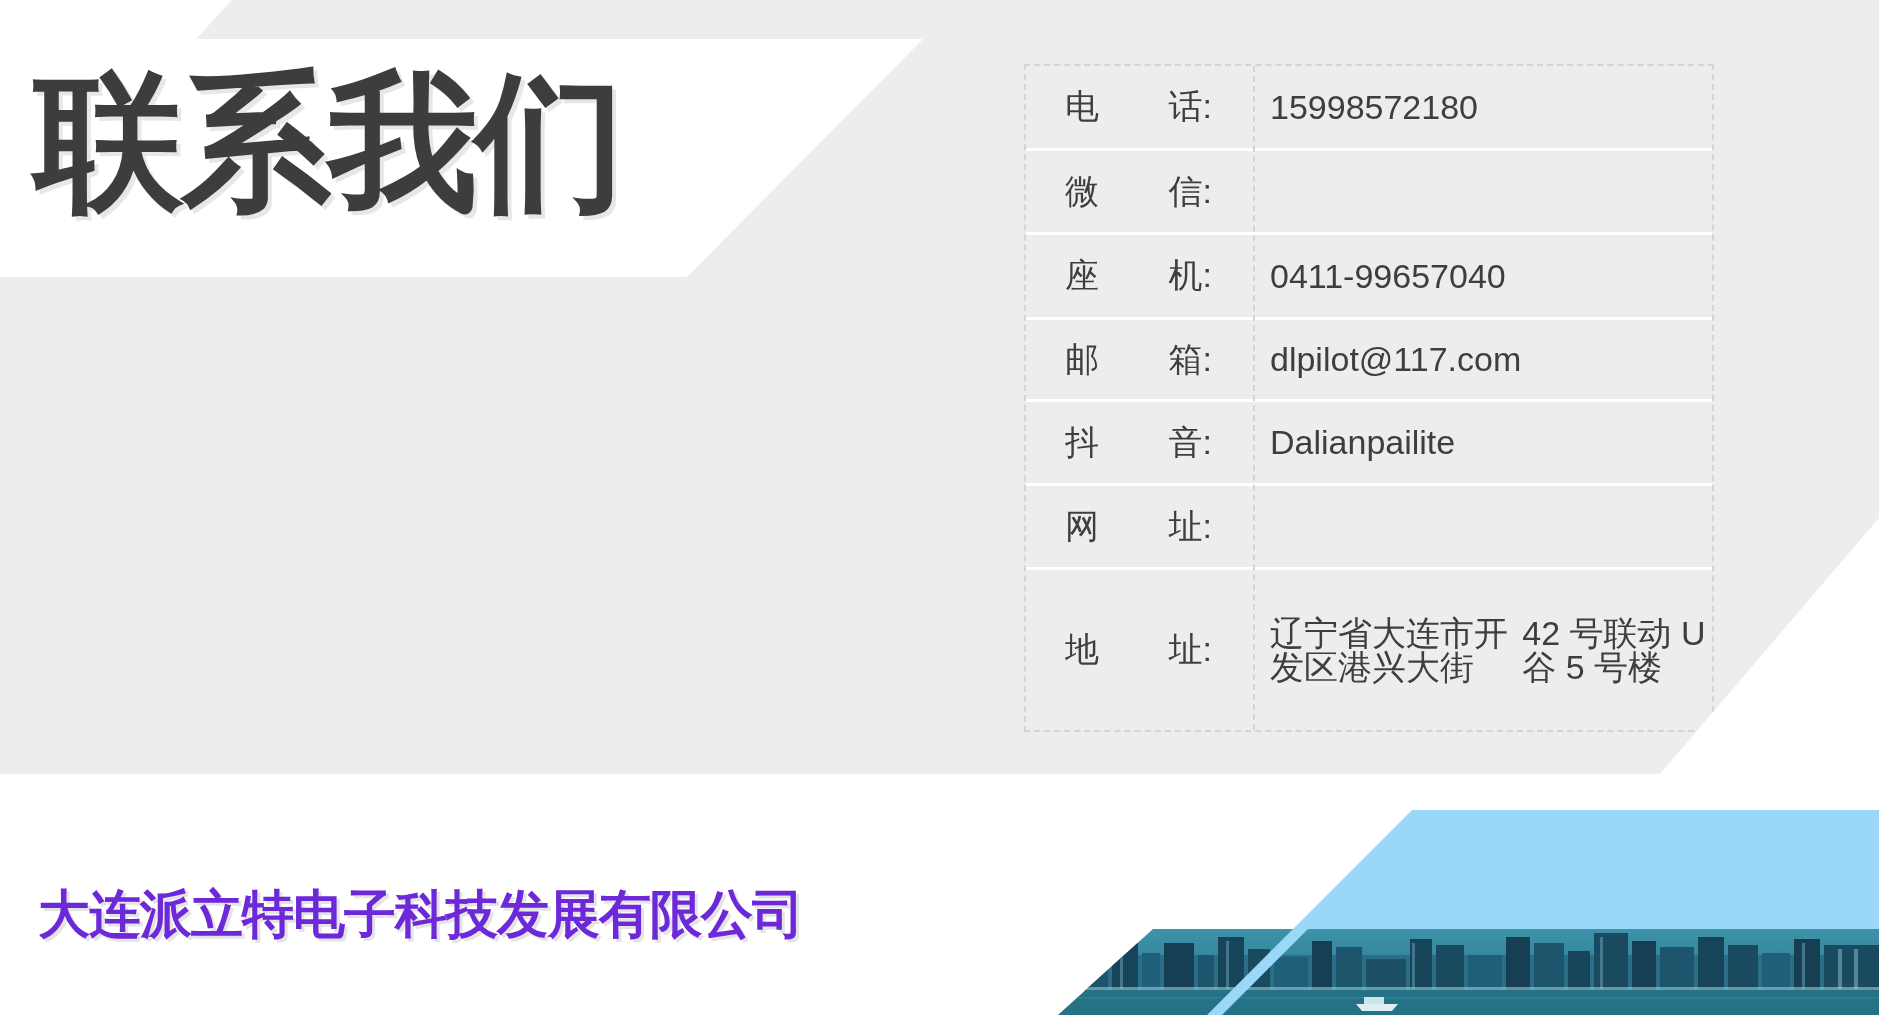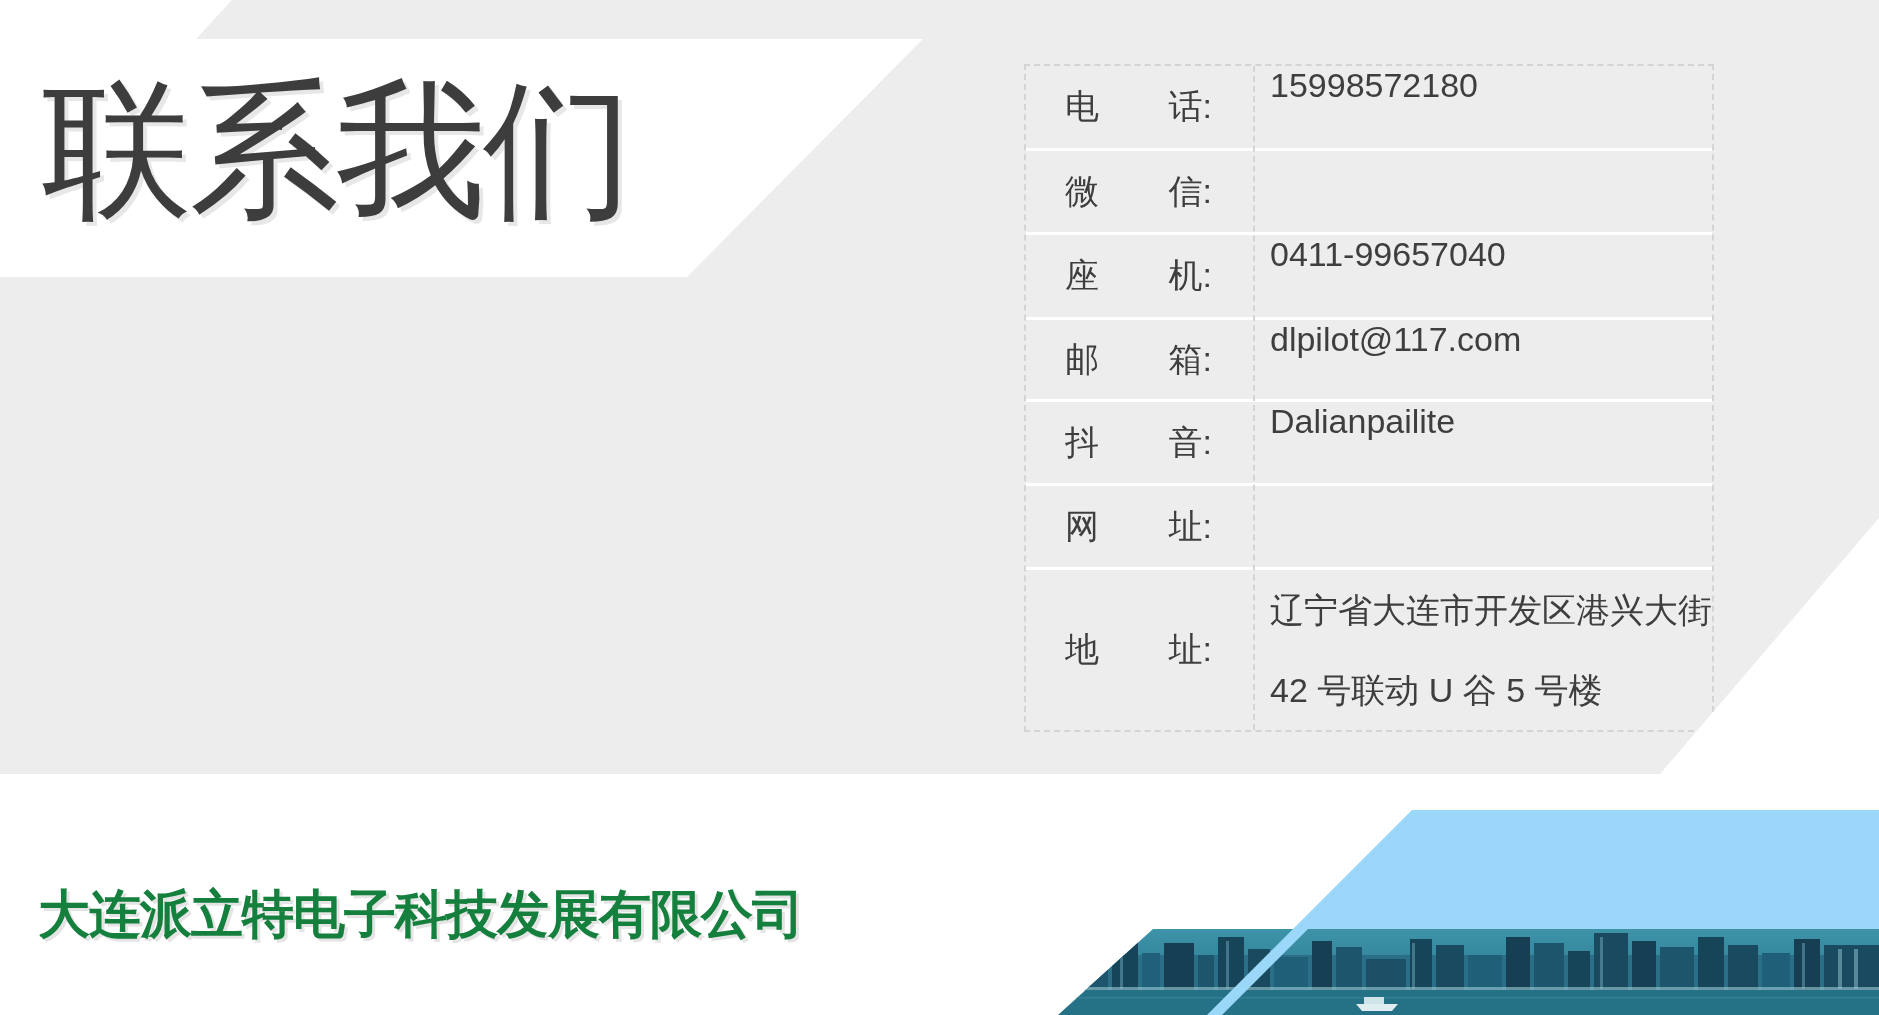--- a/index.html
+++ b/index.html
@@ -10,54 +10,54 @@
   
   .gray-bg{position:absolute;left:0;top:0;width:1879px;height:774px;background:#ededed;z-index:1;}
 
   
   .banner{
     position:absolute;left:0;top:0;width:1879px;height:280px;background:#ffffff;z-index:3;
     clip-path:polygon(0 0,232px 0,196px 39px,923px 39px,687px 277px,0 277px);
     filter:drop-shadow(0 3px 4px rgba(0,0,0,.10));
   }
   .title{
-    position:absolute;left:34px;top:64px;margin:8px;z-index:4;
-    font-size:150px;line-height:1.05;font-weight:400;letter-spacing:-3px;color:#3d3d3d;
+    position:absolute;left:34px;top:64px;margin:0;z-index:4;
+    font-size:150px;line-height:1.05;font-weight:700;letter-spacing:-3px;color:#3d3d3d;
     text-shadow:4px 4px 0 rgba(175,175,175,.30);
   }
 
   
   .corner-cut{position:absolute;inset:0;background:#ffffff;z-index:4;
     clip-path:polygon(1660px 774px,1879px 518px,1879px 774px);}
 
   
   .table{
     position:absolute;left:1024px;top:64px;width:690px;height:668px;box-sizing:border-box;
     border:2px dashed #d4d4d4;z-index:2;
   }
   .divider{position:absolute;left:227px;top:0;bottom:0;width:0;border-left:2px dashed #d4d4d4;}
   .trow{display:flex;box-sizing:border-box;}
   .trow + .trow{border-top:3px solid #ffffff;}
   .cell-label{width:229px;box-sizing:border-box;display:flex;align-items:center;padding-left:39px;}
   .lbl{display:flex;justify-content:space-between;width:147px;font-size:34px;color:#3e3e3e;}
-  .cell-value{flex:1;display:flex;align-items:flex-start;padding-left:15px;font-size:34px;color:#3e3e3e;}
-  .addr{display:flex;flex-direction:column;justify-content:center;row-gap:46px;line-height:34px;}
+  .cell-value{flex:1;display:flex;align-items:center;padding-left:15px;font-size:34px;color:#3e3e3e;}
+  .addr{display:flex;flex-direction:row;justify-content:center;row-gap:46px;line-height:34px;}
 
   
   .blue-band{position:absolute;inset:0;background:#9ad7f8;z-index:5;
     clip-path:polygon(1412px 810px,1879px 810px,1879px 929px,1293px 929px);}
   .blue-stripe{position:absolute;inset:0;background:#9ad7f8;z-index:7;
     clip-path:polygon(1293px 929px,1308px 929px,1222px 1015px,1207px 1015px);}
   .cityscape{position:absolute;left:1058px;top:929px;width:821px;height:86px;z-index:6;
     clip-path:polygon(95px 0,821px 0,821px 86px,0 86px);}
   .cityscape svg{display:block;width:100%;height:100%;}
 
   .company{
     position:absolute;left:38px;top:880px;margin:0;z-index:5;
-    font-size:52px;font-weight:800;letter-spacing:-1px;color:#15803d;
+    font-size:52px;font-weight:800;letter-spacing:-1px;color:#6d28d9;
     text-shadow:3px 3px 0 rgba(165,165,165,.30);
   }
 </style>
 </head>
 <body>
 
 <div class="stage">
 
   <div class="gray-bg"></div>
 

